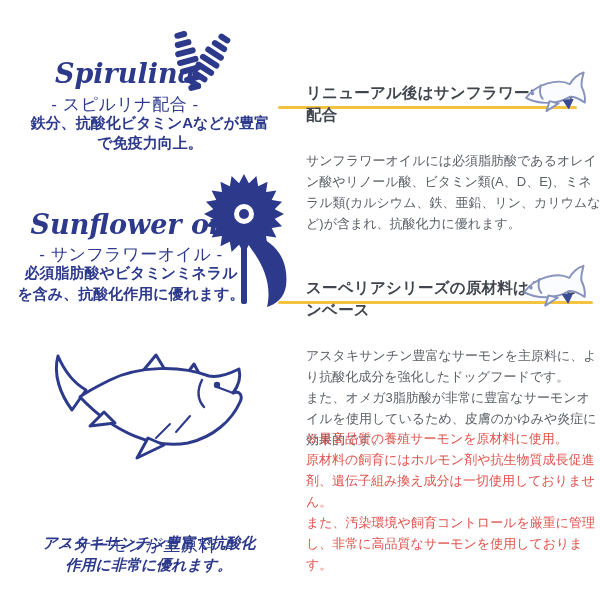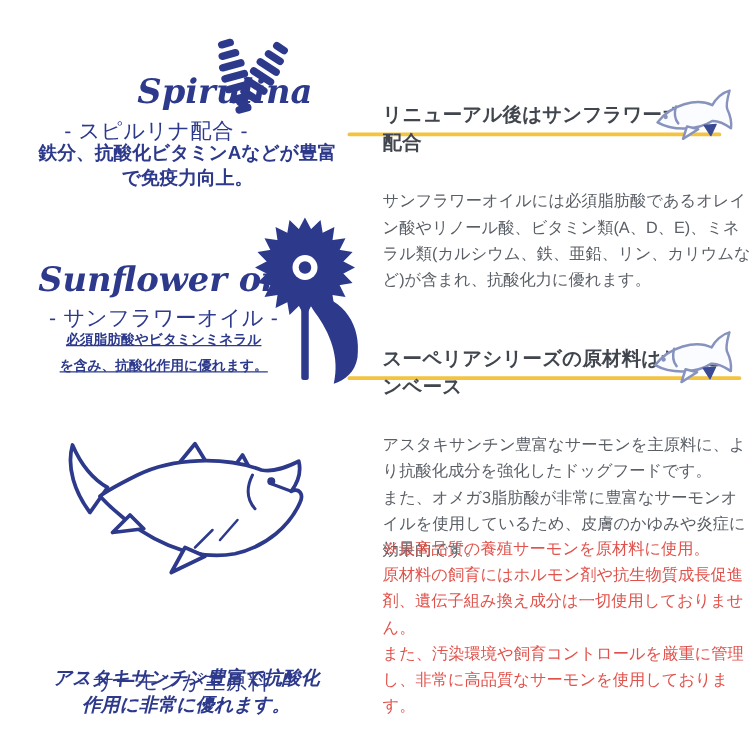--- a/index.html
+++ b/index.html
@@ -12,28 +12,28 @@
   .feature-en{
     font-family:"DejaVu Serif",serif;font-style:italic;font-weight:bold;
     color:#2d3a8c;text-align:center;
   }
   .feature-jp{
     color:#2d3a8c;text-align:center;font-weight:500;letter-spacing:.5px;
   }
   .feature-desc{
     color:#2d3a8c;text-align:center;font-weight:600;white-space:pre-line;
   }
-  #f0-en{left:0;top:58px;width:250px;font-size:27px;text-align:right;}
+  #f0-en{left:0;top:58px;width:250px;font-size:27px;}
   #f0-jp{left:0;top:93px;width:250px;font-size:17px;}
   #f0-desc{left:0;top:113px;width:300px;font-size:15px;line-height:20px;}
   #f0-icon{left:150px;top:24px;}
 
   #f1-en{left:0;top:209px;width:260px;font-size:27px;}
   #f1-jp{left:0;top:243px;width:262px;font-size:17px;}
-  #f1-desc{left:0;top:262px;width:262px;font-size:11px;line-height:21px;text-decoration:underline;}
+  #f1-desc{left:0;top:262px;width:262px;font-size:15px;line-height:21px;}
   #f1-icon{left:192px;top:168px;}
 
   #f2-en{left:0;top:479px;width:290px;font-size:27px;}
   #f2-jp{left:0;top:511px;width:290px;font-size:17px;margin-top:23px;}
   #f2-desc{left:4px;top:532px;width:290px;font-size:15px;line-height:22px;font-style:italic;}
   #f2-icon{left:30px;top:352px;}
 
   
   .article-heading{
     color:#41464e;font-weight:bold;font-size:15.5px;line-height:22px;

